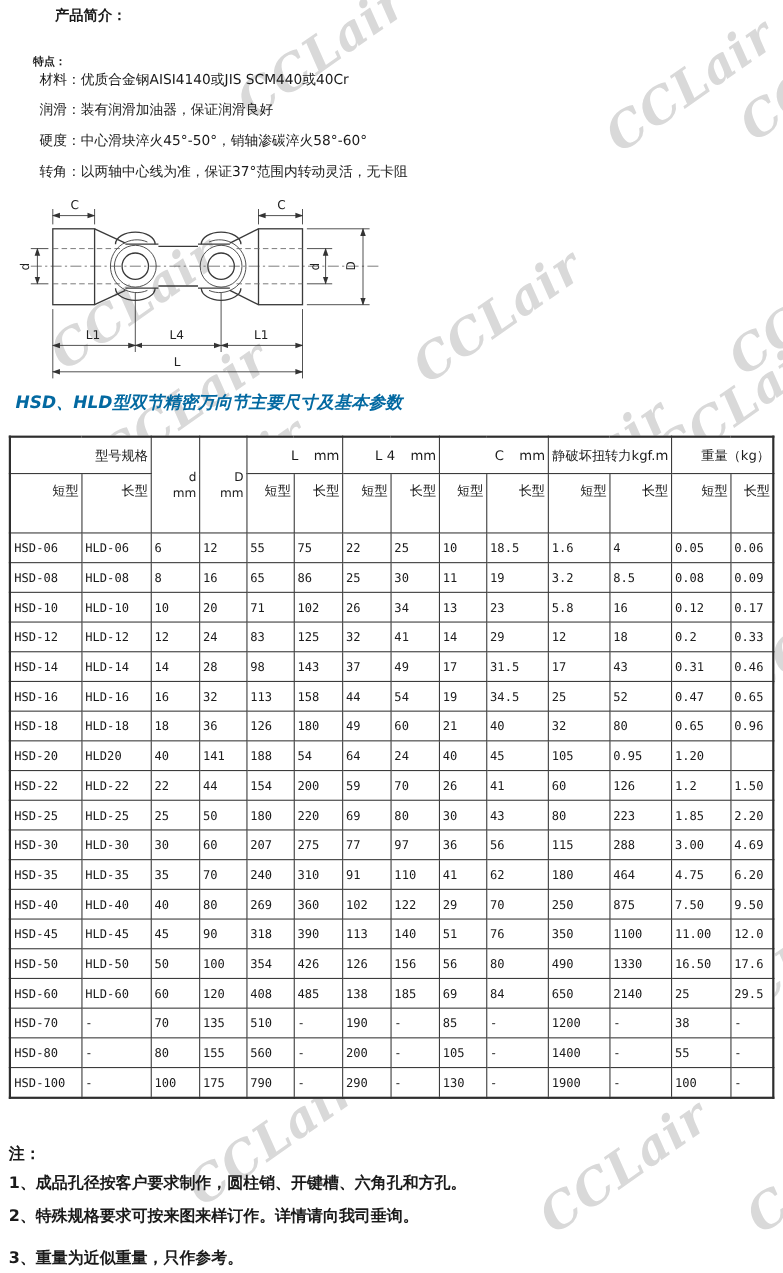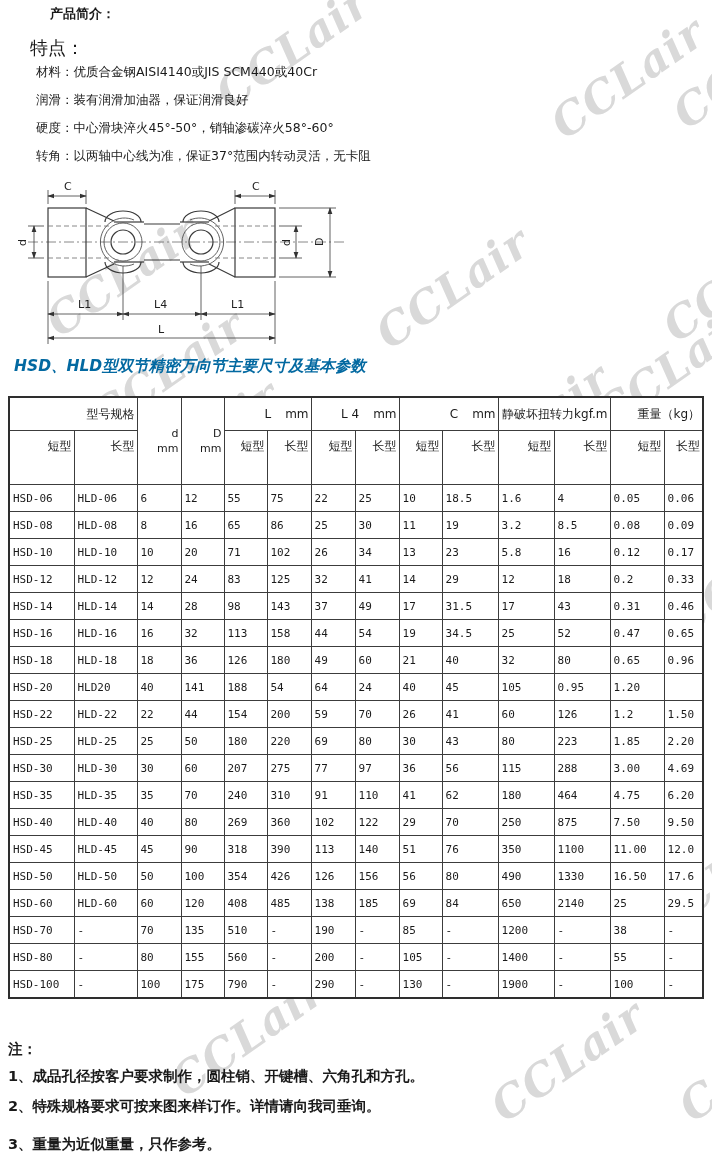--- a/index.html
+++ b/index.html
@@ -7,21 +7,21 @@
     width:712px;height:1157px;background:#ffffff;position:relative;overflow:hidden;
     font-family:"DejaVu Sans","Liberation Sans",sans-serif;color:#1a1a1a;
   }
   .layer{position:absolute;left:0;top:0;width:712px;height:1157px;}
   
   .wm{position:absolute;transform:rotate(-35deg);transform-origin:center;
       font-family:"DejaVu Serif","Liberation Serif",serif;font-weight:bold;font-style:italic;
       font-size:44px;letter-spacing:1px;user-select:none;pointer-events:none;}
   
   .intro-title{position:absolute;left:8px;top:5px;font-weight:bold;font-size:13px;margin-left:42px;}
-  .features-label{position:absolute;left:30px;top:36px;font-size:18px;font-weight:normal;}
+  .features-label{position:absolute;left:30px;top:49px;font-size:10px;font-weight:bold;}
   .spec-list{position:absolute;left:36px;top:58px;font-size:12.5px;line-height:28px;list-style:none;margin:0;padding:0;}
   
   .diagram{position:absolute;left:10px;top:168px;}
   .diagram svg{display:block;}
   .dl{stroke:#3a3a3a;stroke-width:1.2;fill:none;}
   .thin{stroke:#3a3a3a;stroke-width:0.8;fill:none;}
   .dash{stroke:#6a6a6a;stroke-width:0.8;fill:none;stroke-dasharray:5 3;}
   .cl{stroke:#6a6a6a;stroke-width:0.8;fill:none;stroke-dasharray:10 3 2 3;}
   .dim{stroke:#3a3a3a;stroke-width:0.8;fill:none;}
   .dimtxt{font-family:"DejaVu Sans",sans-serif;font-size:11px;fill:#222;}

